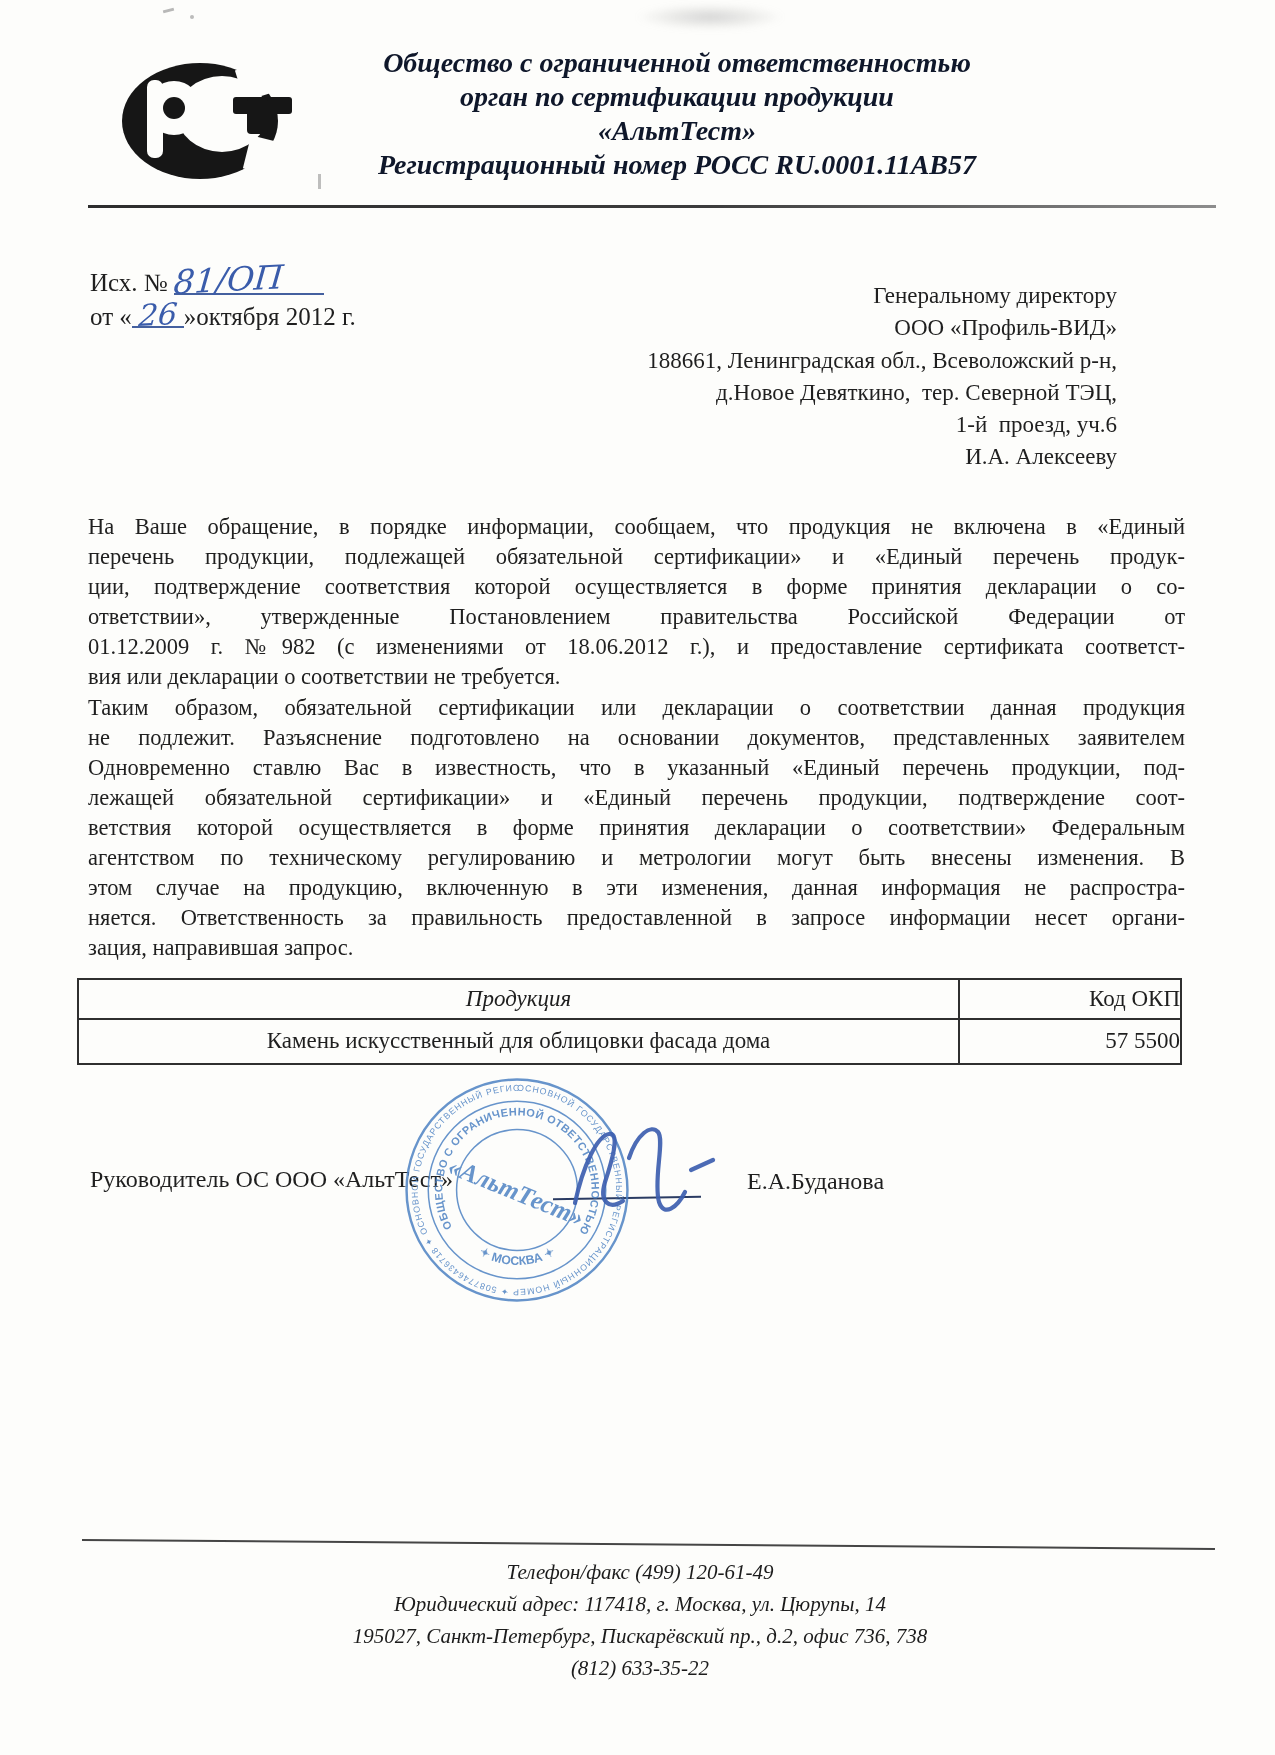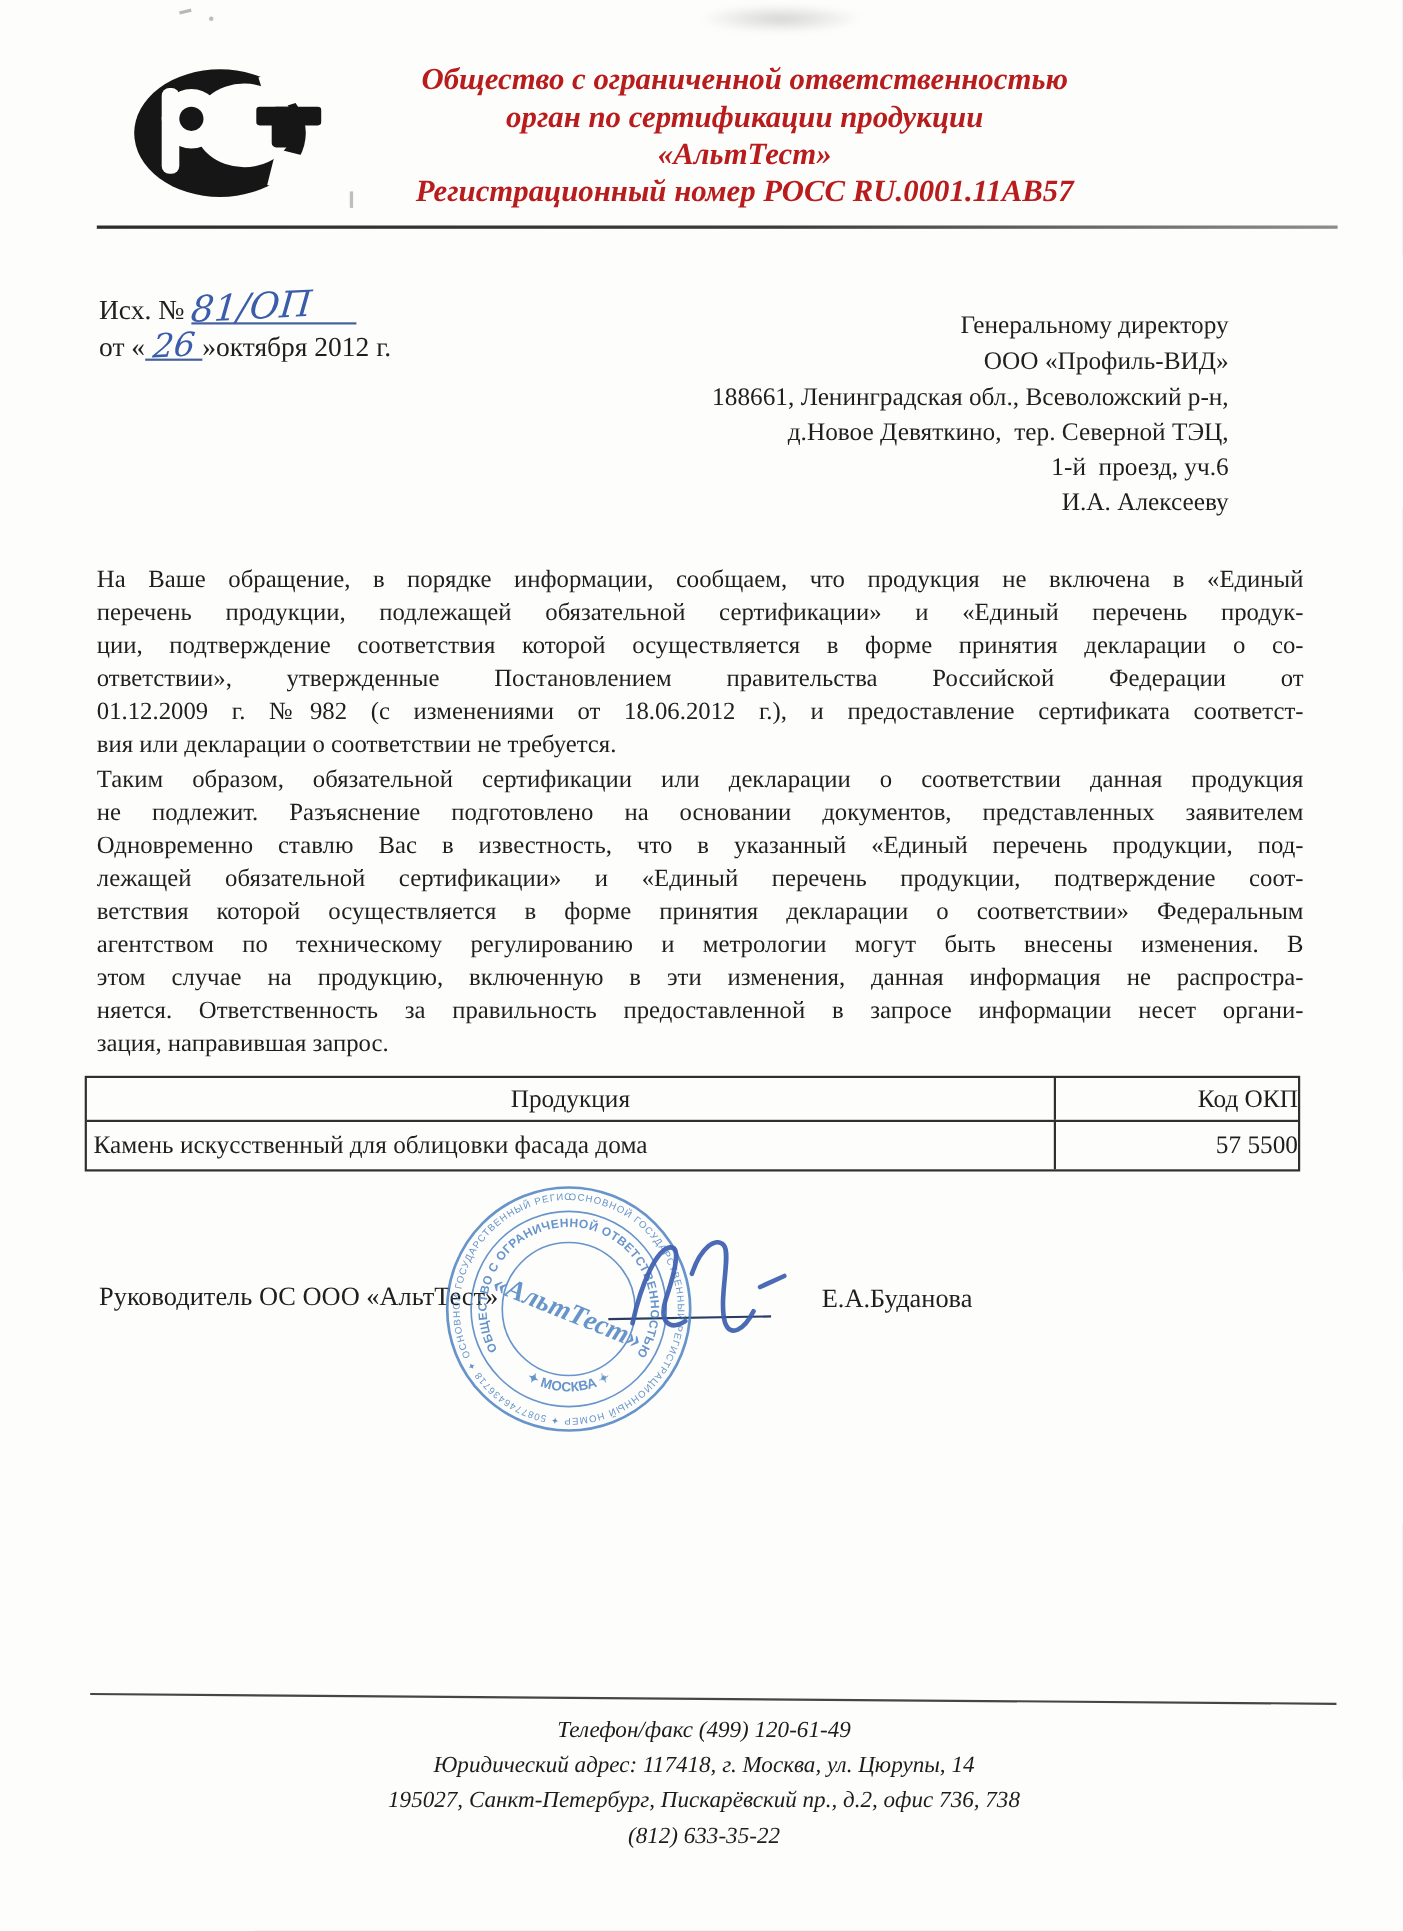--- a/index.html
+++ b/index.html
@@ -4,22 +4,22 @@
 <style>
   html,body{margin:0;padding:0;background:#e8e8e8;}
   .page{
     position:relative;width:1275px;height:1755px;margin:0 auto;
     background:#fdfdfb;overflow:hidden;
     font-family:"Liberation Serif",serif;color:#1f1f1f;
   }
   
   .logo{position:absolute;left:100px;top:55px;width:215px;height:130px;}
   .org-block{
-    position:absolute;left:327px;top:56px;width:700px;text-align:center;
-    font-weight:bold;font-style:italic;font-size:28px;line-height:34px;color:#b91c1c;
+    position:absolute;left:327px;top:46px;width:700px;text-align:center;
+    font-weight:bold;font-style:italic;font-size:28px;line-height:34px;color:#0f172a;
   }
   .org-block .org-line{white-space:nowrap;}
   .head-rule{
     position:absolute;left:88px;top:205px;width:1128px;height:3px;
     background:linear-gradient(90deg,#2d2d2d 0%,#3c3c3c 55%,#8d8d8d 100%);
   }
   
   .outgoing{position:absolute;left:90px;top:266px;font-size:25px;line-height:34px;}
   .hw{
     font-family:"DejaVu Serif",serif;font-style:italic;color:#3a5cab;
@@ -39,23 +39,23 @@
     font-size:22.5px;line-height:30.1px;}
   .body-text .ln{text-align:justify;text-align-last:justify;white-space:normal;}
   .body-text .ln.pl{text-align-last:left;}
   
   .tbl{position:absolute;left:77px;top:978px;width:1105px;
     border:2px solid #2f2f2f;box-sizing:border-box;font-size:23px;}
   .tbl .tr{display:flex;}
   .tbl .tr.head{border-bottom:2px solid #2f2f2f;}
   .tbl .c1{width:881px;box-sizing:border-box;border-right:2px solid #2f2f2f;}
   .tbl .c2{flex:1;text-align:right;}
-  .tbl .head .c1{text-align:center;padding:6px 0;}
+  .tbl .head .c1{text-align:center;padding:6px 0;font-style:italic;}
   .tbl .head .c2{padding:6px 0;}
-  .tbl .data .c1{text-align:left;padding:8px 6px 9px 6px;}
+  .tbl .data .c1{text-align:center;padding:8px 6px 9px 6px;}
   .tbl .data .c2{padding:8px 0 9px 0;}
   
   .sig-title{position:absolute;left:90px;top:1166px;font-size:24px;white-space:nowrap;}
   .sig-name{position:absolute;left:747px;top:1168px;font-size:24px;white-space:nowrap;}
   .sig-rule{position:absolute;left:553px;top:1197px;width:148px;height:0;
     border-top:2.5px solid #2b3c63;transform:rotate(-1deg);}
   .stamp{position:absolute;left:399px;top:1072px;width:236px;height:236px;opacity:.84;}
   .scribble{position:absolute;left:545px;top:1118px;width:180px;height:110px;}
   
   .foot-rule{position:absolute;left:82px;top:1539px;width:1133px;height:0;

